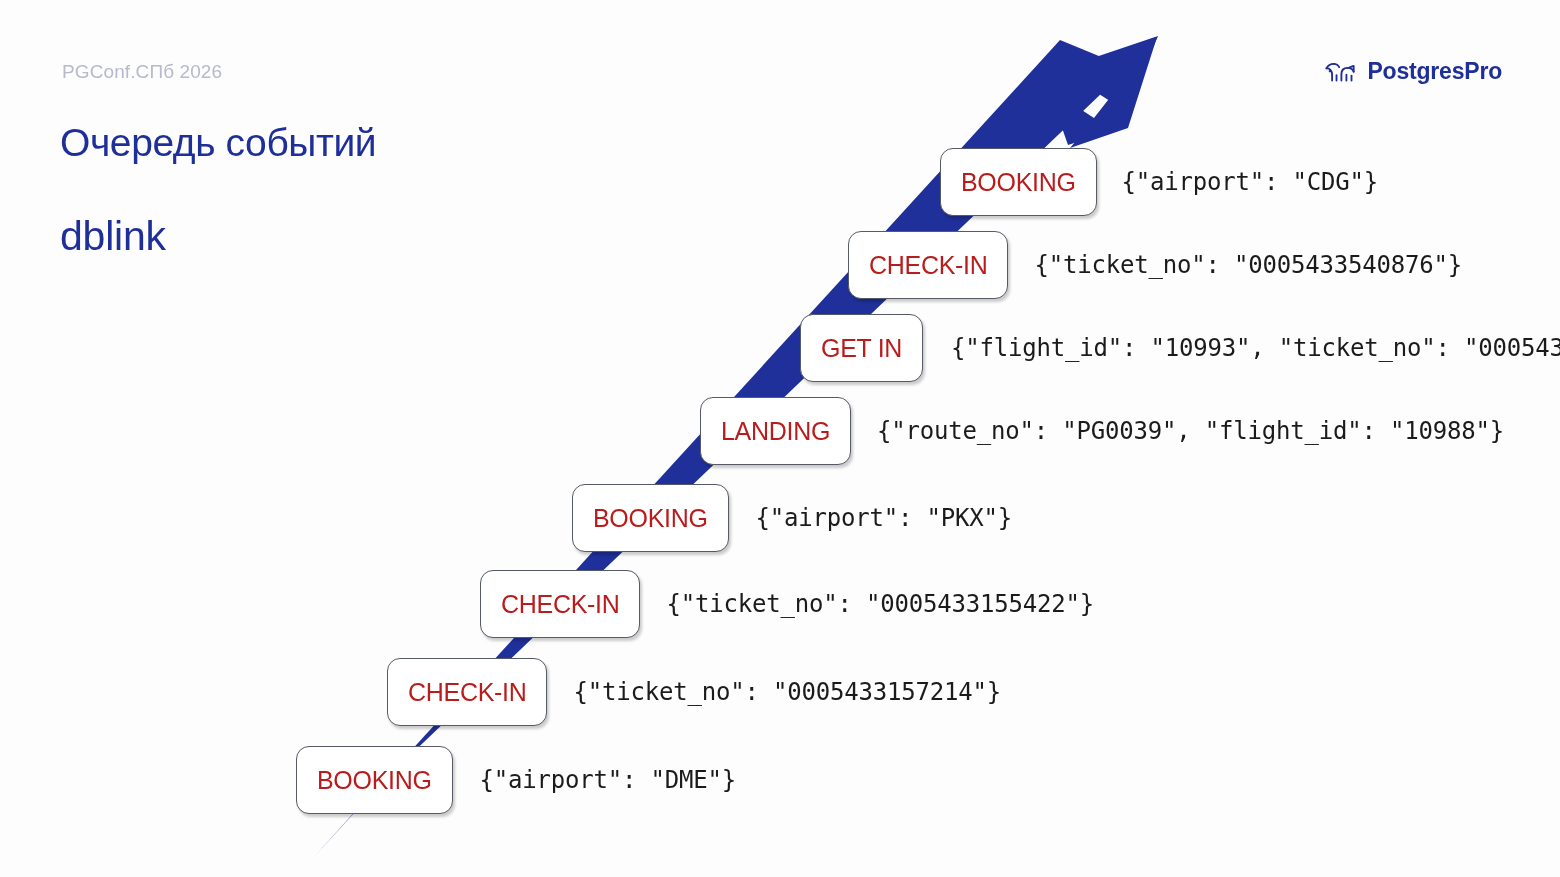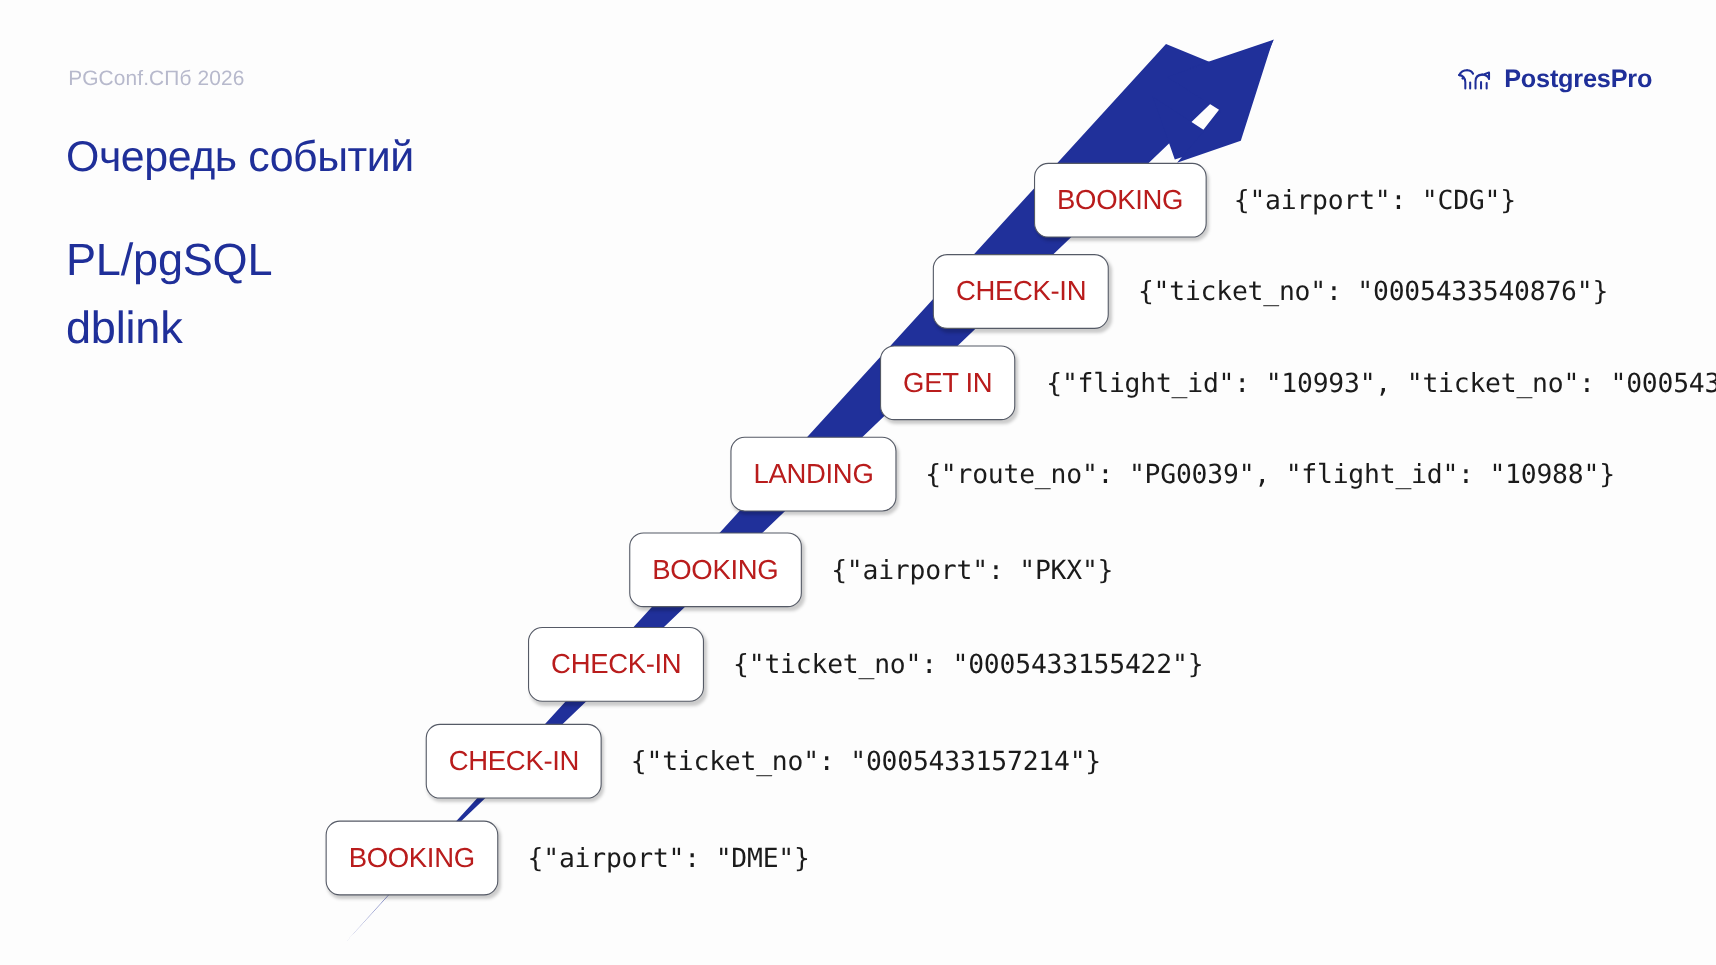--- a/index.html
+++ b/index.html
@@ -152,21 +152,20 @@
         <path d="M35.6 25 L35.6 18.6"></path>
       </g>
       <circle cx="7.6" cy="13.0" r="1.5" fill="#1f2f99"></circle>
     </svg>
     <span class="brand-name">PostgresPro</span>
   </div>
 
   <h1 class="slide-title">Очередь событий</h1>
 
   <div class="subtitle-block">
-    <span class="subtitle-line">PL/pgSQL</span>
     <span class="subtitle-line">dblink</span>
   </div>
 
   <svg class="arrow-layer" viewBox="0 0 1560 877" aria-hidden="true">
     <g fill="#20309a">
 
       <path d="M313 858 L378 786 L1128 68 L1060 40 Z"></path>
 
       <path d="M1158 36 L1081 62 L1135 92 L1086 140 L1120 126 Z"></path>
       <path d="M1158 36 L1094 118 L1048 88 L1068 145 L1105 133 Z"></path>
@@ -190,21 +189,21 @@
       <span class="payload" style="margin-left:26px;">{"ticket_no": "0005433540876"}</span>
     </div>
 
     <div class="step" style="left:756px; top:314px;margin-left:44px;">
       <div class="chip">
         <span class="chip-label">GET IN</span>
       </div>
       <span class="payload" style="margin-left:28px;">{"flight_id": "10993", "ticket_no": "000543</span>
     </div>
 
-    <div class="step" style="left:664px; top:397px;justify-content:center;">
+    <div class="step" style="left:700px; top:397px;justify-content:center;">
       <div class="chip">
         <span class="chip-label">LANDING</span>
       </div>
       <span class="payload" style="margin-left:26px;">{"route_no": "PG0039", "flight_id": "10988"}</span>
     </div>
 
     <div class="step" style="left:572px; top:484px;">
       <div class="chip">
         <span class="chip-label">BOOKING</span>
       </div>

